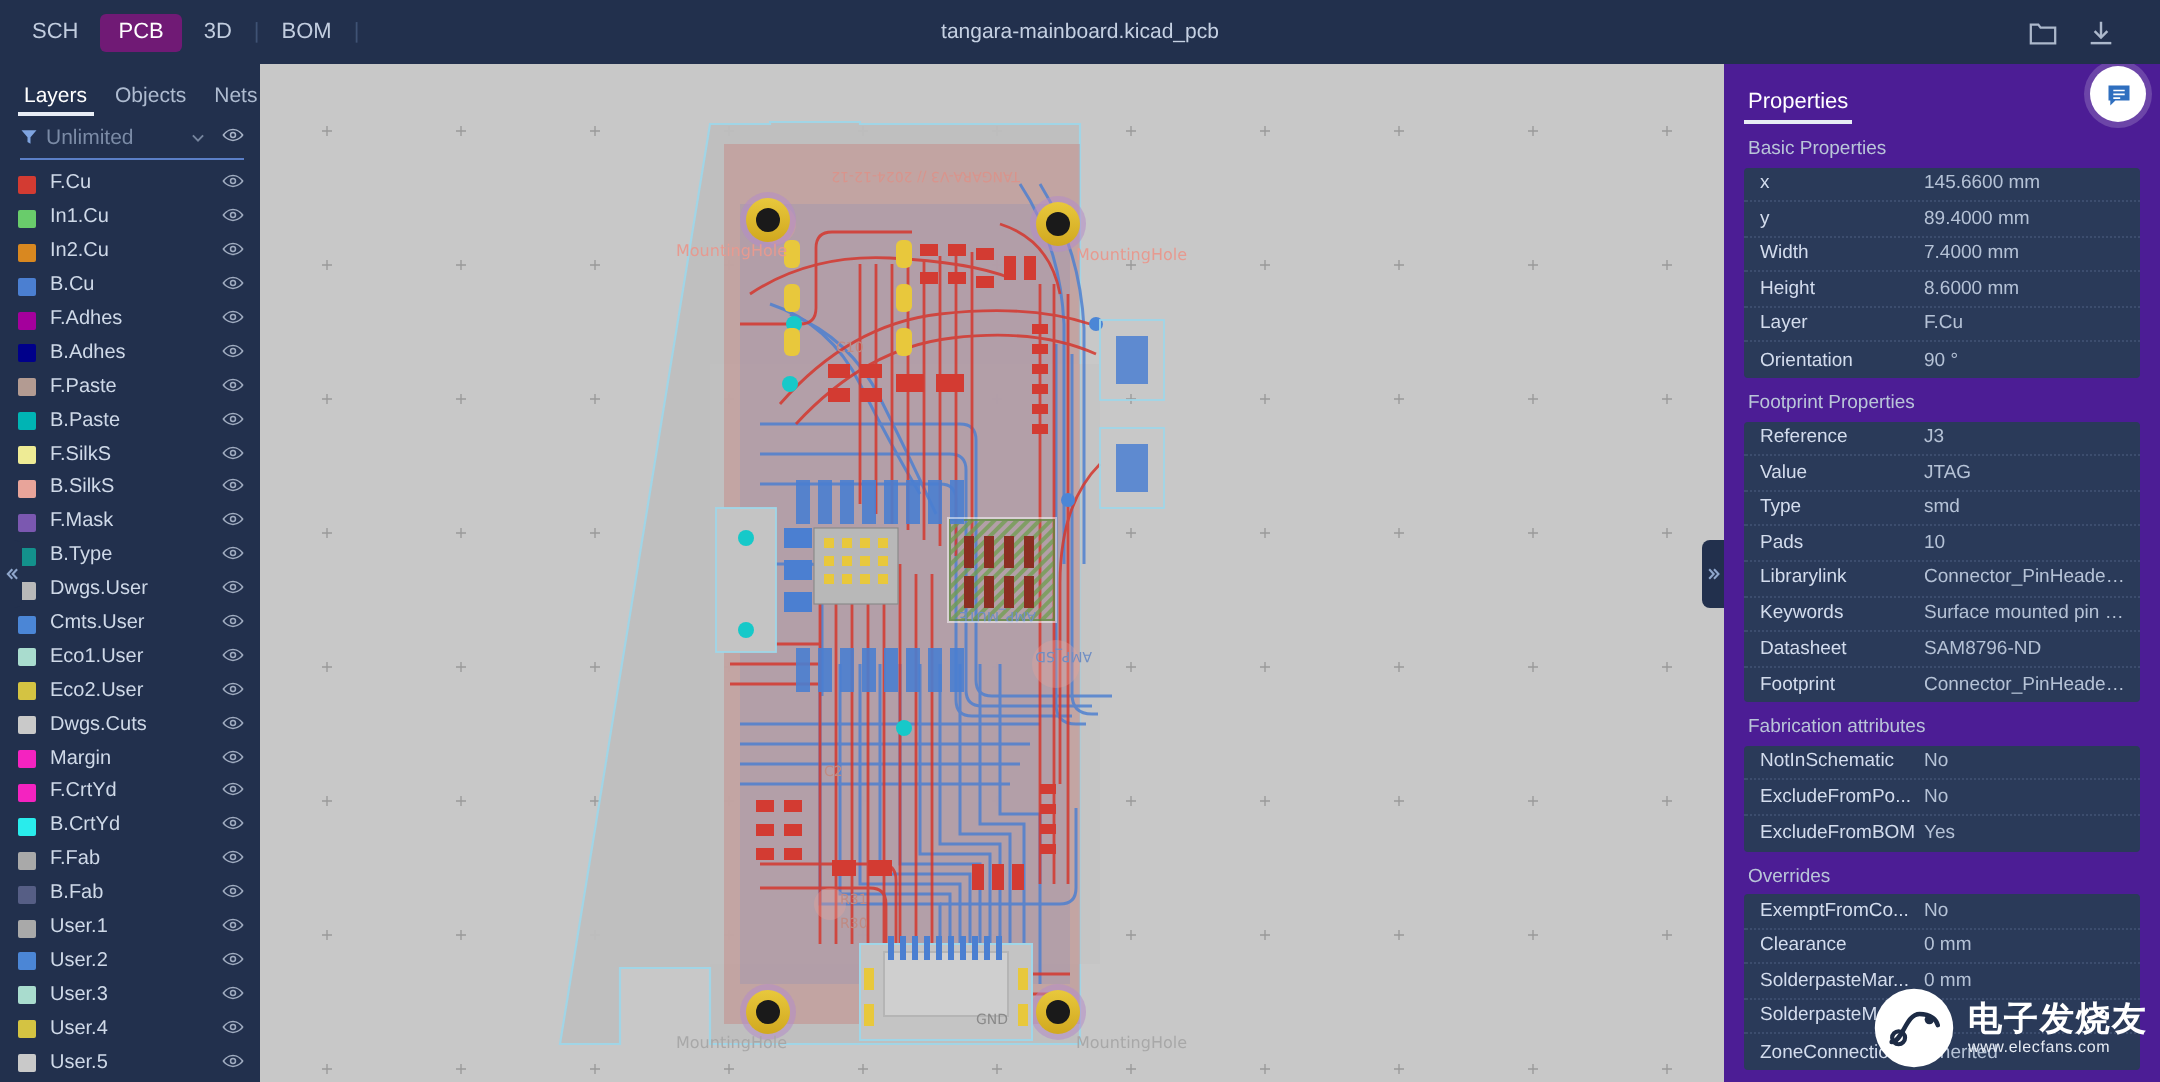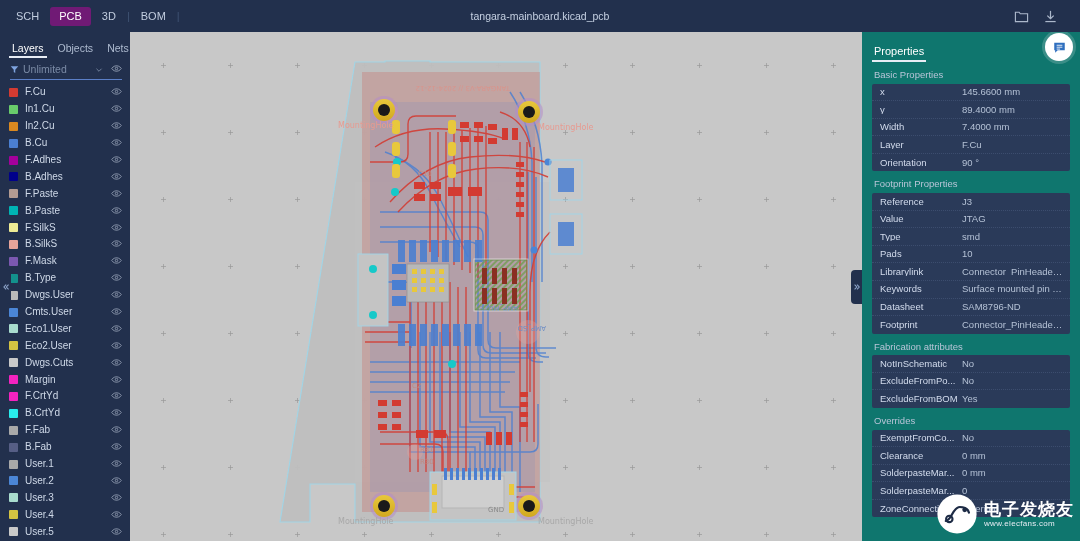--- a/index.html
+++ b/index.html
@@ -101,21 +101,21 @@
     display: flex; align-items: center; justify-content: center;
     cursor: pointer; z-index: 6;
   }
   .handle.left  { left: 0;  border-radius: 0 4px 4px 0; }
   .handle.right { right: 0; border-radius: 4px 0 0 4px; }
   .handle svg { width: 8px; height: 8px; }
 
   
   .right-panel {
     width: 218px; min-width: 218px;
-    background: #0f766e;
+    background: #4c1d95;
     display: flex; flex-direction: column;
     position: relative; overflow: hidden;
   }
   .rp-header {
     height: 30px; display: flex; align-items: flex-end;
     padding: 0 10px 0 12px; position: relative;
   }
   .rp-title {
     font-size: 11px; color: #ffffff; padding-bottom: 5px;
     position: relative; line-height: 1;
@@ -777,20 +777,24 @@
             </div>
             <div class="prop-row">
               <span class="prop-key">y</span>
               <span class="prop-val">89.4000 mm</span>
             </div>
             <div class="prop-row">
               <span class="prop-key">Width</span>
               <span class="prop-val">7.4000 mm</span>
             </div>
             <div class="prop-row">
+              <span class="prop-key">Height</span>
+              <span class="prop-val">8.6000 mm</span>
+            </div>
+            <div class="prop-row">
               <span class="prop-key">Layer</span>
               <span class="prop-val">F.Cu</span>
             </div>
             <div class="prop-row">
               <span class="prop-key">Orientation</span>
               <span class="prop-val">90 °</span>
             </div>
           </div>
           <div class="sec-title">Footprint Properties</div>
           <div class="prop-table">

